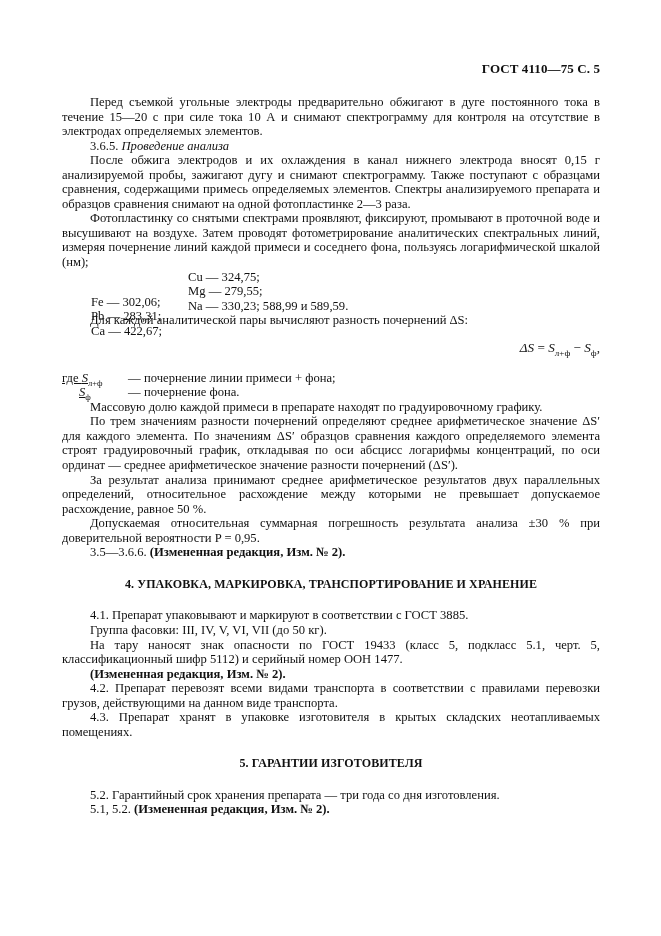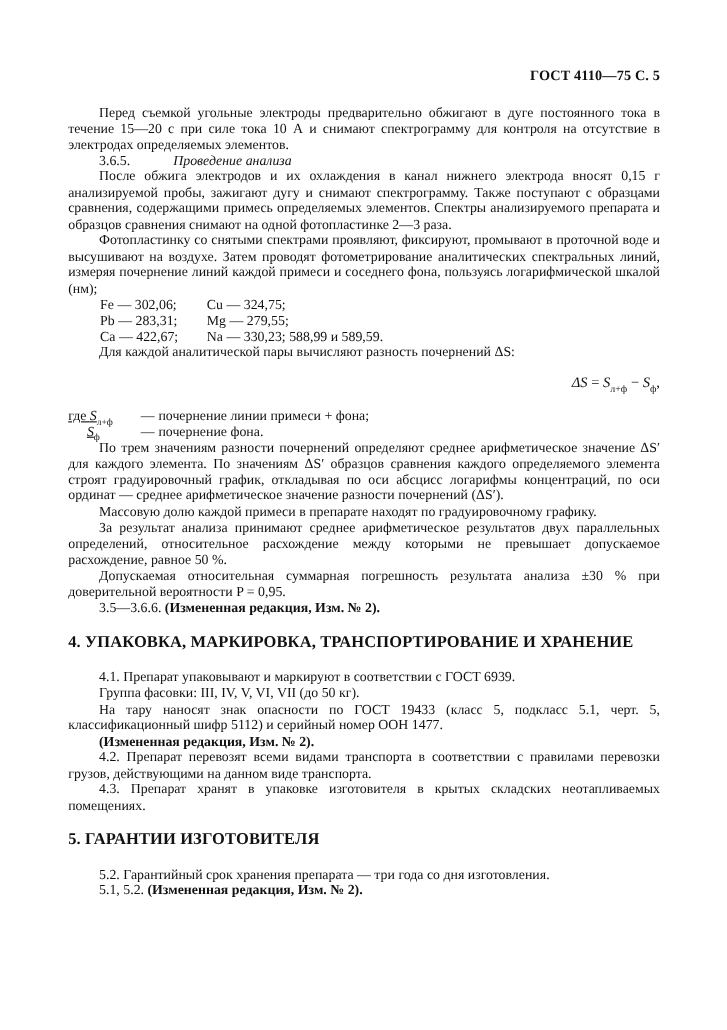--- a/index.html
+++ b/index.html
@@ -37,28 +37,28 @@
       top: 95px;
       left: 0;
       width: 538px;
     }
     p {
       margin: 0;
       text-align: justify;
       text-align-last: left;
     }
     p.ind { text-indent: 28px; }
-    .it { font-style: italic; margin-left: 36px; }
+    .it { font-style: italic; }
     .b { font-weight: bold; }
     .elem-row {
       display: flex;
       padding-left: 29px;
       height: 14.55px;
     }
-    .elem-row .c1 { width: 97px; }
+    .elem-row .c1 { width: 97px; margin-top: 25px; }
     .formula {
       text-align: right;
       margin: 11px 0 10px 0;
       height: 22px;
       line-height: 18px;
       font-size: 13.2px;
     }
     .formula .S { font-style: italic; }
     .formula sub { font-size: 9px; vertical-align: -4px; line-height: 0; }
     .where-row {
@@ -70,23 +70,23 @@
       white-space: nowrap;
       text-decoration: underline;
     }
     .where-row .sym {
       width: 24px;
       font-style: italic;
     }
     .where-row .sym sub { font-style: normal; font-size: 8.5px; vertical-align: -4px; line-height: 0; }
     .where-row .dash { width: 16px; text-align: left; }
     .section-title {
-      text-align: left;
+      text-align: center;
       font-weight: bold;
-      font-size: 15px;
+      font-size: 12px;
       margin: 17px 0 17px 0;
       letter-spacing: 0.1px;
     }
   </style>
 </head>
 <body>
 
 <div class="page">
 
   <div class="header">ГОСТ 4110—75 С. 5</div>
@@ -130,29 +130,29 @@
         <span class="dash">—</span>
         <span>почернение линии примеси + фона;</span>
       </div>
       <div class="where-row">
         <span class="lead" style="padding-left:17px;width:49px;"><i>S</i><sub style="font-size:8.5px;vertical-align:-4px;line-height:0;">ф</sub></span>
         <span class="dash">—</span>
         <span>почернение фона.</span>
       </div>
     </div>
 
+    <p class="ind">Массовую долю каждой примеси в препарате находят по градуировочному графику.</p>
     <p class="ind">По трем значениям разности почернений определяют среднее арифметическое значение ΔS′ для каждого элемента. По значениям ΔS′ образцов сравнения каждого определяемого элемента строят градуировочный график, откладывая по оси абсцисс логарифмы концентраций, по оси ординат — среднее арифметическое значение разности почернений (ΔS′).</p>
-    <p class="ind">Массовую долю каждой примеси в препарате находят по градуировочному графику.</p>
     <p class="ind">За результат анализа принимают среднее арифметическое результатов двух параллельных определений, относительное расхождение между которыми не превышает допускаемое расхождение, равное 50 %.</p>
     <p class="ind">Допускаемая относительная суммарная погрешность результата анализа ±30 % при доверительной вероятности P = 0,95.</p>
     <p class="ind"><span>3.5—3.6.6. </span><span class="b">(Измененная редакция, Изм. № 2).</span></p>
 
     <div class="section-title">4. УПАКОВКА, МАРКИРОВКА, ТРАНСПОРТИРОВАНИЕ И ХРАНЕНИЕ</div>
 
-    <p class="ind">4.1. Препарат упаковывают и маркируют в соответствии с ГОСТ 6939.</p>
+    <p class="ind">4.1. Препарат упаковывают и маркируют в соответствии с ГОСТ 3885.</p>
     <p class="ind">Группа фасовки: III, IV, V, VI, VII (до 50 кг).</p>
     <p class="ind">На тару наносят знак опасности по ГОСТ 19433 (класс 5, подкласс 5.1, черт. 5, классификационный шифр 5112) и серийный номер ООН 1477.</p>
     <p class="ind b">(Измененная редакция, Изм. № 2).</p>
     <p class="ind">4.2. Препарат перевозят всеми видами транспорта в соответствии с правилами перевозки грузов, действующими на данном виде транспорта.</p>
     <p class="ind">4.3. Препарат хранят в упаковке изготовителя в крытых складских неотапливаемых помещениях.</p>
 
     <div class="section-title">5. ГАРАНТИИ ИЗГОТОВИТЕЛЯ</div>
 
     <p class="ind">5.2. Гарантийный срок хранения препарата — три года со дня изготовления.</p>
     <p class="ind"><span>5.1, 5.2. </span><span class="b">(Измененная редакция, Изм. № 2).</span></p>

